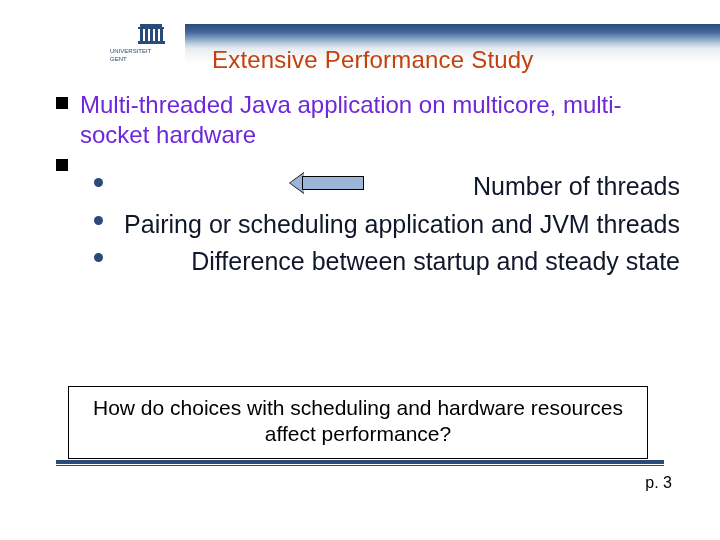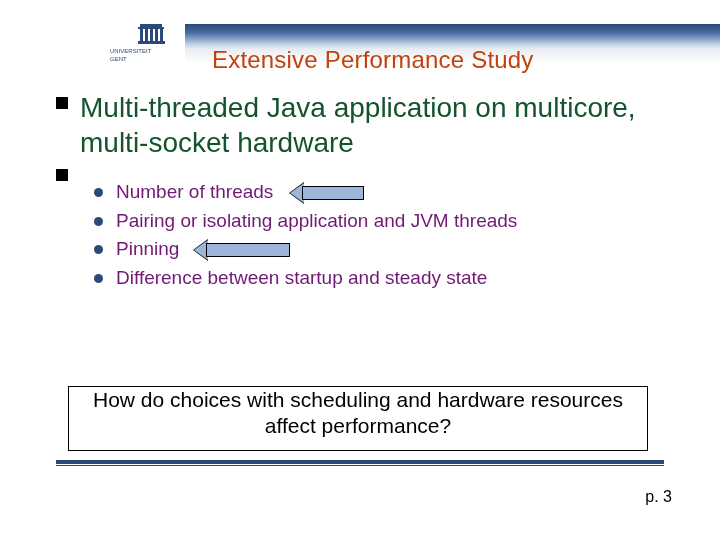--- a/index.html
+++ b/index.html
@@ -53,44 +53,45 @@
     top: 90px;
     left: 56px;
     right: 40px;
   }
   .main-bullets {
     list-style: none;
   }
   .main-bullets > li {
     position: relative;
     padding-left: 24px;
-    font-size: 28px;
+    font-size: 24px;
     line-height: 1.25;
-    color: #14532d;
+    color: #6d28d9;
     margin-bottom: 2px;
   }
   .square-bullet {
     position: absolute;
     left: 0;
     top: 7px;
     width: 12px;
     height: 12px;
     background: #000;
   }
   .sub-bullets {
     list-style: none;
     margin-top: 18px;
     margin-left: 38px;
   }
   .sub-bullets > li {
     position: relative;
     padding-left: 22px;
-    font-size: 19px;
+    font-size: 25px;
     line-height: 1.5;
-    color: #701a75;
+    color: #0f172a;
+    text-align: right;
   }
   .dot-bullet {
     position: absolute;
     left: 0;
     top: 10px;
     width: 9px;
     height: 9px;
     background: #2a4a7a;
     border-radius: 50%;
   }
@@ -129,39 +130,39 @@
     border-bottom: 11px solid transparent;
     border-right: 15px solid #000;
     z-index: -1;
   }
   .callout-box {
     position: absolute;
     top: 386px;
     left: 68px;
     right: 72px;
     border: 1px solid #000;
-    padding: 0 12px 10px;
+    padding: 8px 12px 10px;
     text-align: center;
     font-size: 21px;
     line-height: 1.25;
   }
   .footer-rule {
     position: absolute;
     left: 56px;
     right: 56px;
     top: 460px;
     height: 0;
     border-top: 4px solid #2a4a7a;
     border-bottom: 1px solid #2a4a7a;
     padding-top: 1px;
   }
   .page-num {
     position: absolute;
     right: 48px;
-    bottom: 34px;
+    bottom: 48px;
     font-size: 16px;
     color: #000;
   }
 </style>
 </head>
 <body>
 
 <div class="title-bar">
   <div class="title-bg"></div>
   <div class="logo">
@@ -196,29 +197,21 @@
     <li>
       <span class="dot-bullet"></span>
       <span>Number of threads</span>
       <span class="arrow" style="left:196px; top:7px; width:74px;">
         <span class="arrow-head"></span>
           <span class="arrow-body"></span>
       </span>
     </li>
     <li>
       <span class="dot-bullet"></span>
-      <span>Pairing or isolating application and JVM threads</span>
-    </li>
-    <li>
-      <span class="dot-bullet"></span>
-      <span>Pinning</span>
-      <span class="arrow" style="left:100px; top:7px; width:96px;">
-        <span class="arrow-head"></span>
-          <span class="arrow-body"></span>
-      </span>
+      <span>Pairing or scheduling application and JVM threads</span>
     </li>
     <li>
       <span class="dot-bullet"></span>
       <span>Difference between startup and steady state</span>
     </li>
   </ul>
 </div>
 
 <div class="callout-box">
   <span>How do choices with scheduling and hardware resources affect performance?</span>

